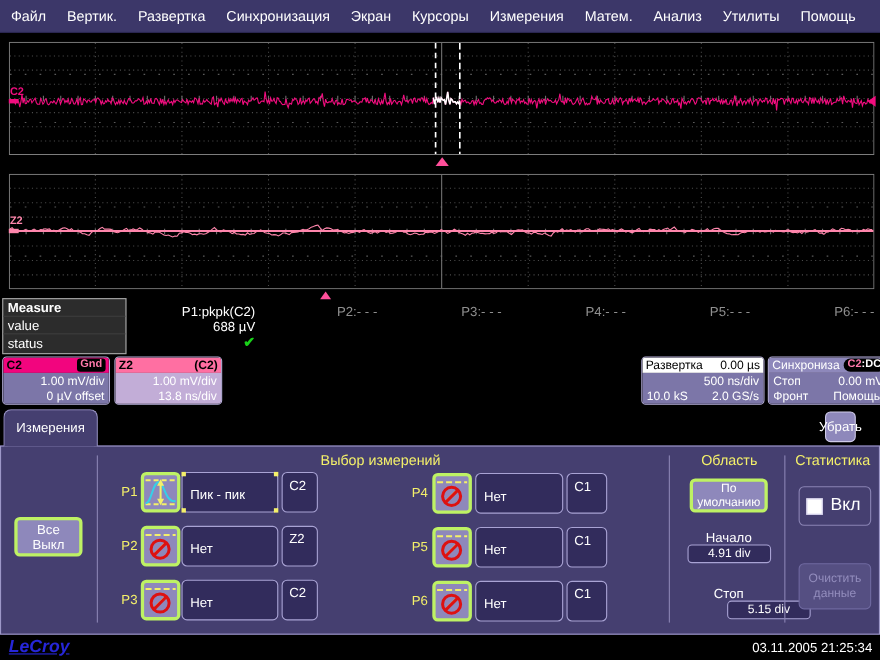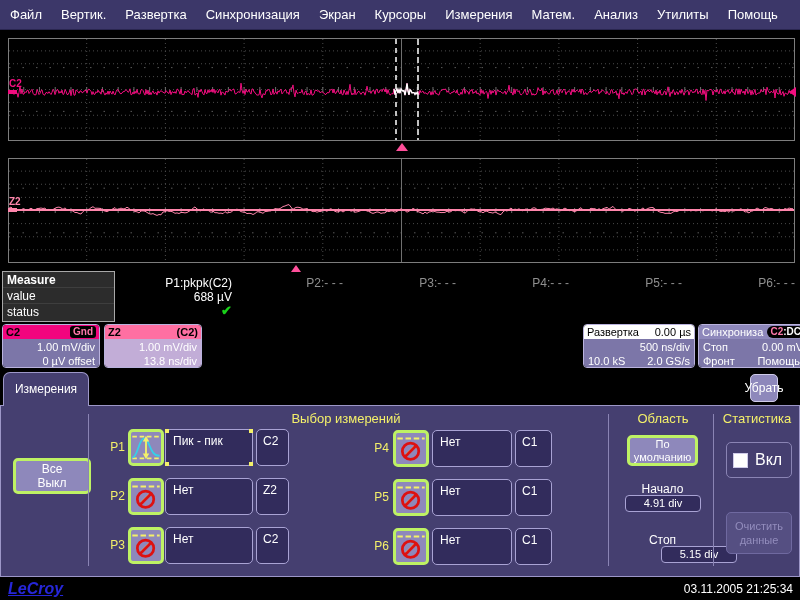--- a/index.html
+++ b/index.html
@@ -75,25 +75,25 @@
   .dlg-body { position:absolute; left:0; top:405px; width:800px; height:172px;
           background:#453f70; border:1px solid #9d97c8; z-index:2; }
   .vdiv { position:absolute; top:8px; height:152px; width:1px; background:#8a84b4; }
   .sec-title { position:absolute; top:5px; color:#f4f06a; font-size:13px; text-align:center; }
   .btn { border-radius:5px; font-size:12px; color:#fff; text-align:center;
           display:flex; flex-direction:column; justify-content:center; align-items:center;
           line-height:14px; }
   .btn-light { background:#8e88bb; border:3px solid #bef264; }
   .btn-dark  { background:#322c5c; border:1px solid #a9a3d4; }
   .btn-disabled { background:#554f82; border:1px solid #6f69a0; color:#938dbd; font-size:11px; }
-  #all-off { position:absolute; left:12px; top:52px; width:78px; height:36px; }
+  #all-off { position:absolute; left:12px; top:64px; width:62px; height:36px; }
   .prow-label { position:absolute; width:22px; color:#f4f06a; font-size:12px;
           text-align:right; line-height:37px; }
   .icon-btn { position:absolute; width:36px; height:37px; padding:0; }
-  .meas-btn { position:absolute; height:37px; justify-content:flex-start;
+  .meas-btn { position:absolute; height:37px; justify-content:center;
           align-items:flex-start; padding:4px 0 0 7px; text-align:left; position:absolute; }
   .src-btn  { position:absolute; height:37px; padding-top:4px; justify-content:flex-start;
           align-items:flex-start; padding-left:6px; }
   .corner { position:absolute; width:4px; height:4px; background:#f4f06a; }
   .c-tl { left:-1px; top:-1px; } .c-tr { right:-1px; top:-1px; }
   .c-bl { left:-1px; bottom:-1px; } .c-br { right:-1px; bottom:-1px; }
   .small-label { position:absolute; color:#fff; font-size:12px; text-align:center; }
   .field { position:absolute; height:17px; background:#322c5c; border:1px solid #a9a3d4;
           border-radius:4px; color:#fff; font-size:11px; text-align:center; line-height:15px; }
   .chkbox { position:absolute; left:725px; top:36px; width:66px; height:36px;

